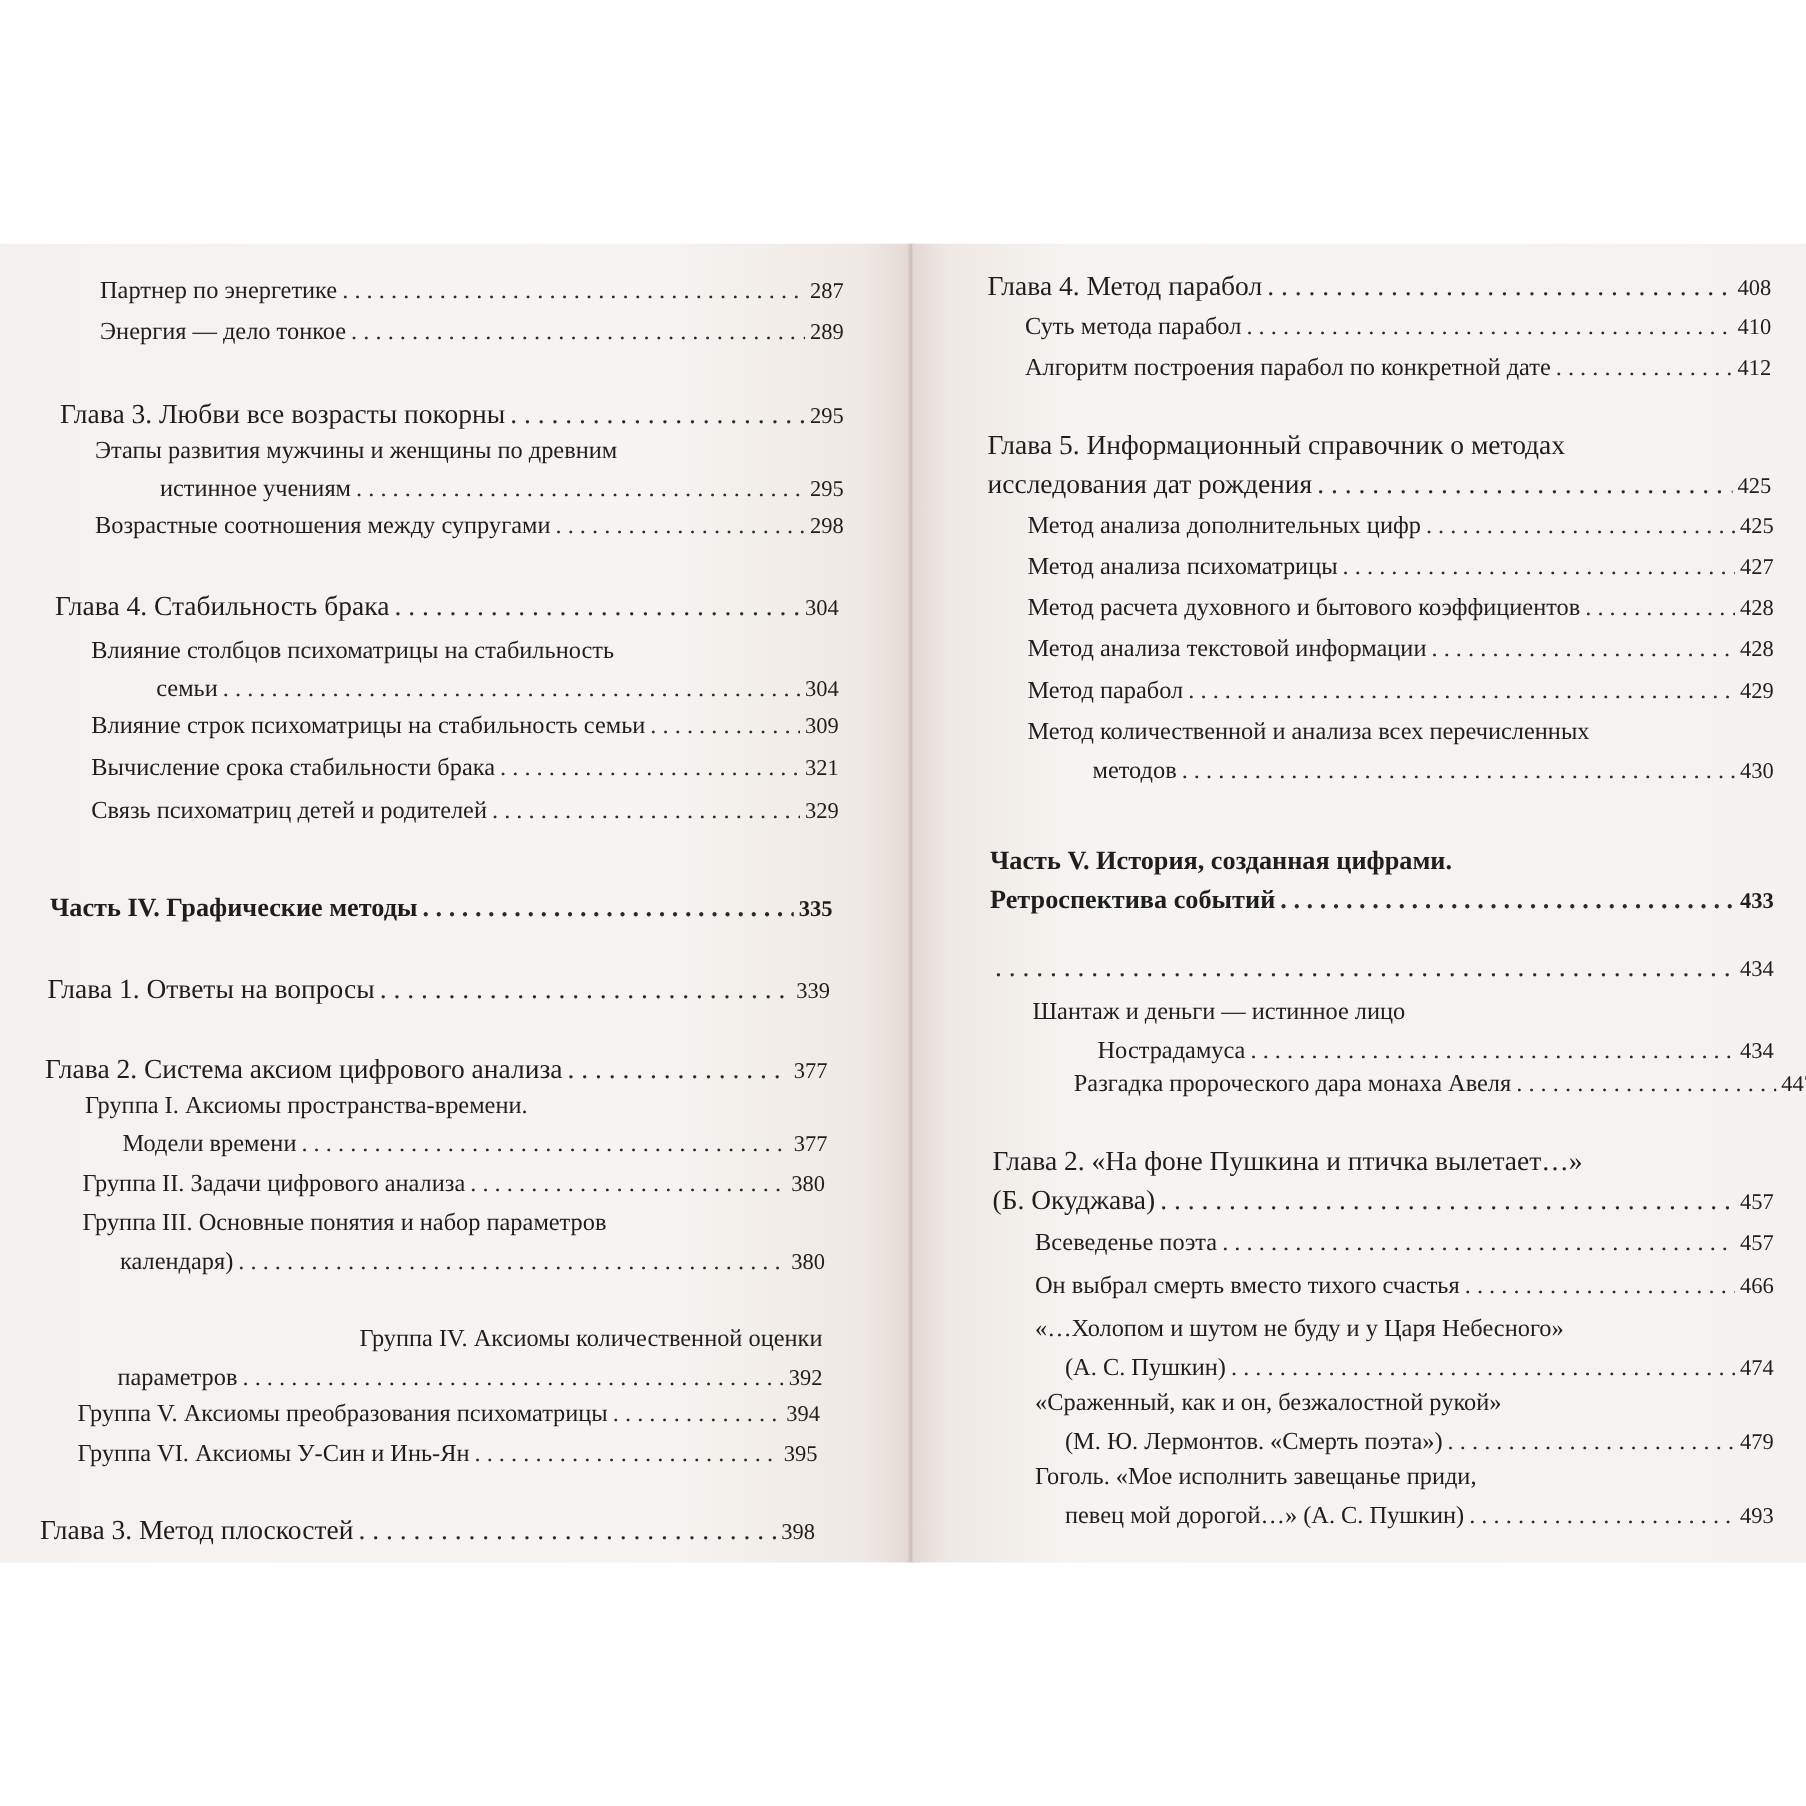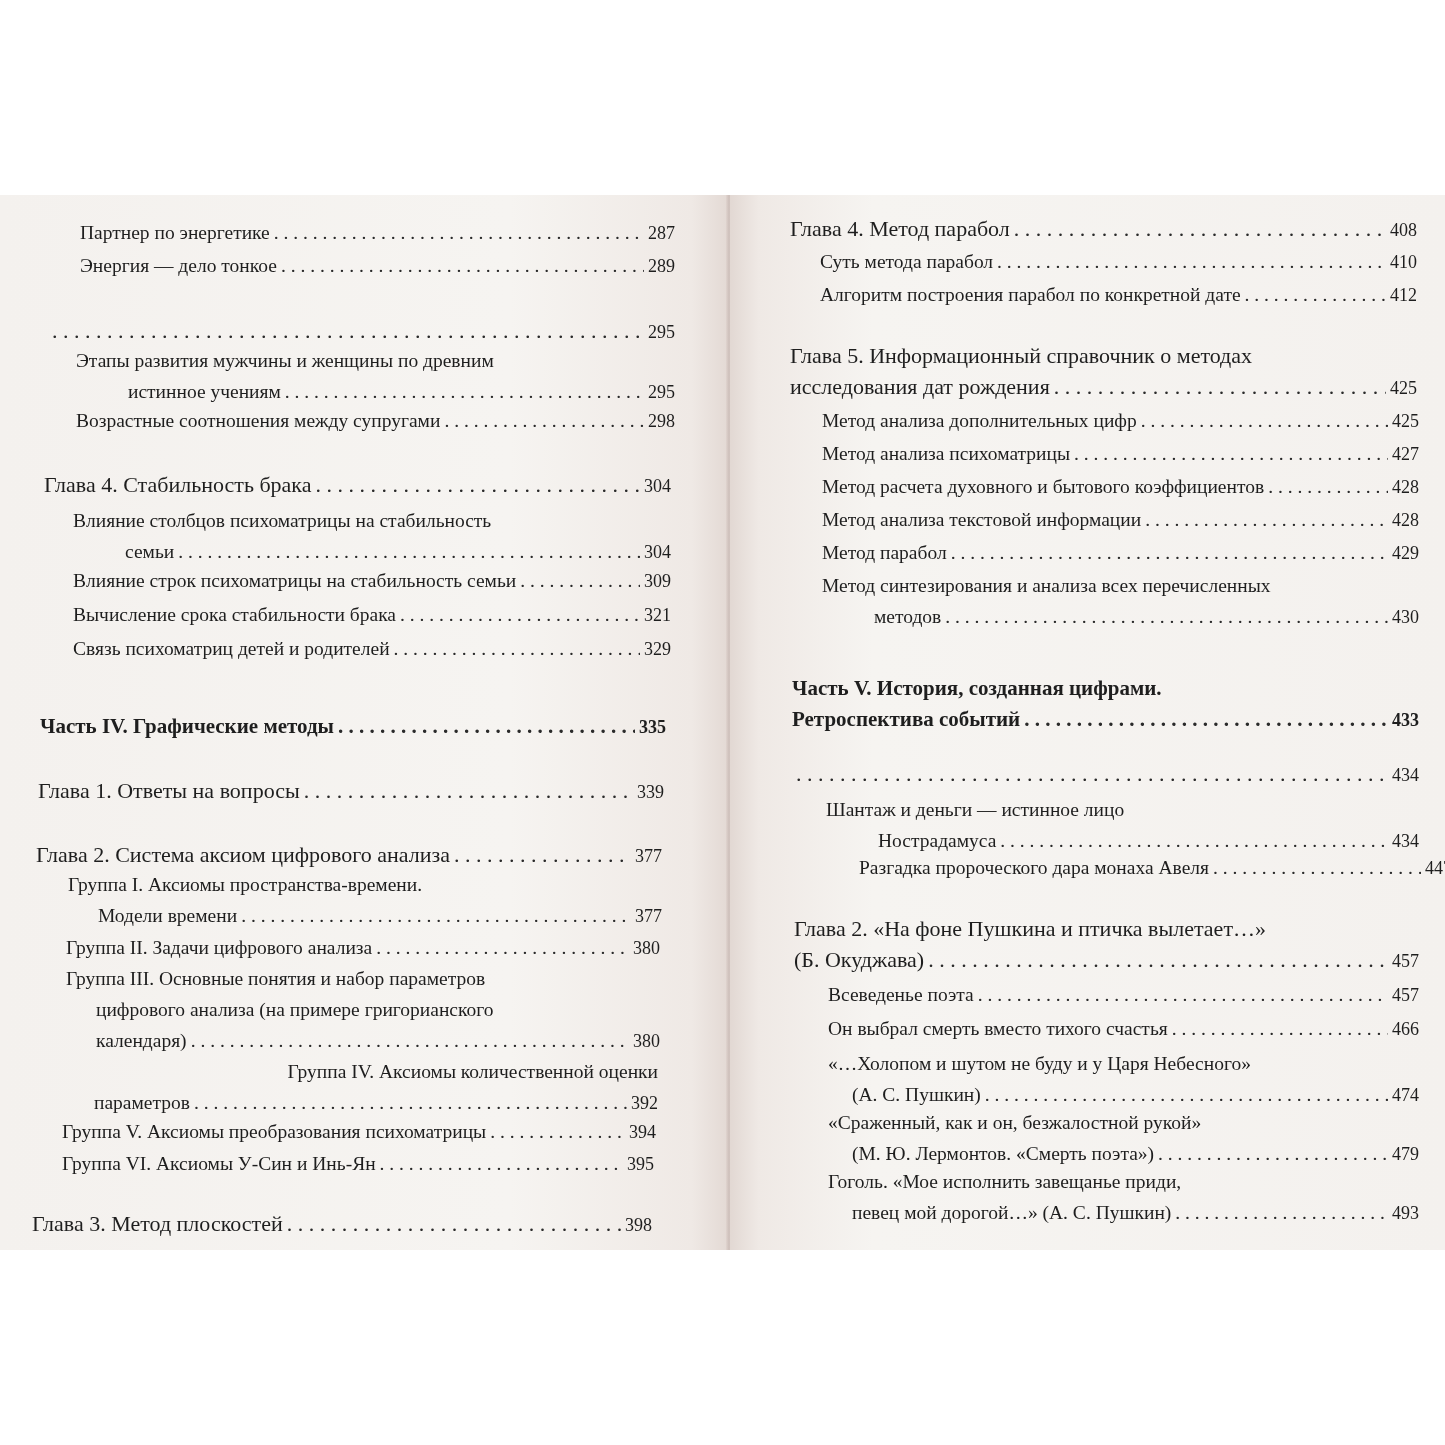--- a/index.html
+++ b/index.html
@@ -37,20 +37,21 @@
     </div>
     <div class="entry sub" style="left:80px;top:55px;width:595px;">
       <div class="row">
           <span class="t">Энергия — дело тонкое</span>
           <span class="dots"></span>
           <span class="pg">289</span>
         </div>
     </div>
     <div class="entry chapter" style="left:48px;top:120px;width:627px;">
       <div class="row">
+          <span class="t">Глава 3. Любви все возрасты покорны</span>
           <span class="dots"></span>
           <span class="pg">295</span>
         </div>
     </div>
     <div class="entry sub" style="left:76px;top:150px;width:599px;">
       <div class="line1">Этапы развития мужчины и женщины по древним</div>
       <div class="row indent">
           <span class="t">истинное учениям</span>
           <span class="dots"></span>
           <span class="pg">295</span>
@@ -130,21 +131,20 @@
     </div>
     <div class="entry sub" style="left:66px;top:737px;width:594px;">
       <div class="row">
           <span class="t">Группа II. Задачи цифрового анализа</span>
           <span class="dots"></span>
           <span class="pg">380</span>
         </div>
     </div>
     <div class="entry sub" style="left:66px;top:768px;width:594px;">
       <div class="line1">Группа III. Основные понятия и набор параметров</div>
-      <div class="line1" style="padding-left:30px;">цифрового анализа (на примере григорианского</div>
       <div class="row" style="padding-left:30px;">
           <span class="t">календаря)</span>
           <span class="dots"></span>
           <span class="pg">380</span>
         </div>
     </div>
     <div class="entry sub" style="left:64px;top:861px;width:594px;text-align:right;">
       <div class="line1">Группа IV. Аксиомы количественной оценки</div>
       <div class="row" style="padding-left:30px;">
           <span class="t">параметров</span>
@@ -236,21 +236,21 @@
         </div>
     </div>
     <div class="entry sub" style="left:92px;top:342px;width:597px;">
       <div class="row">
           <span class="t">Метод парабол</span>
           <span class="dots"></span>
           <span class="pg">429</span>
         </div>
     </div>
     <div class="entry sub" style="left:92px;top:375px;width:597px;">
-      <div class="line1">Метод синтезирования и анализа всех перечисленных</div>
+      <div class="line1">Метод количественной и анализа всех перечисленных</div>
       <div class="row indent">
           <span class="t">методов</span>
           <span class="dots"></span>
           <span class="pg">430</span>
         </div>
     </div>
     <div class="entry part" style="left:62px;top:478px;width:627px;">
       <div class="line1">Часть V.  История, созданная цифрами.</div>
       <div class="row">
           <span class="t">Ретроспектива событий</span>

